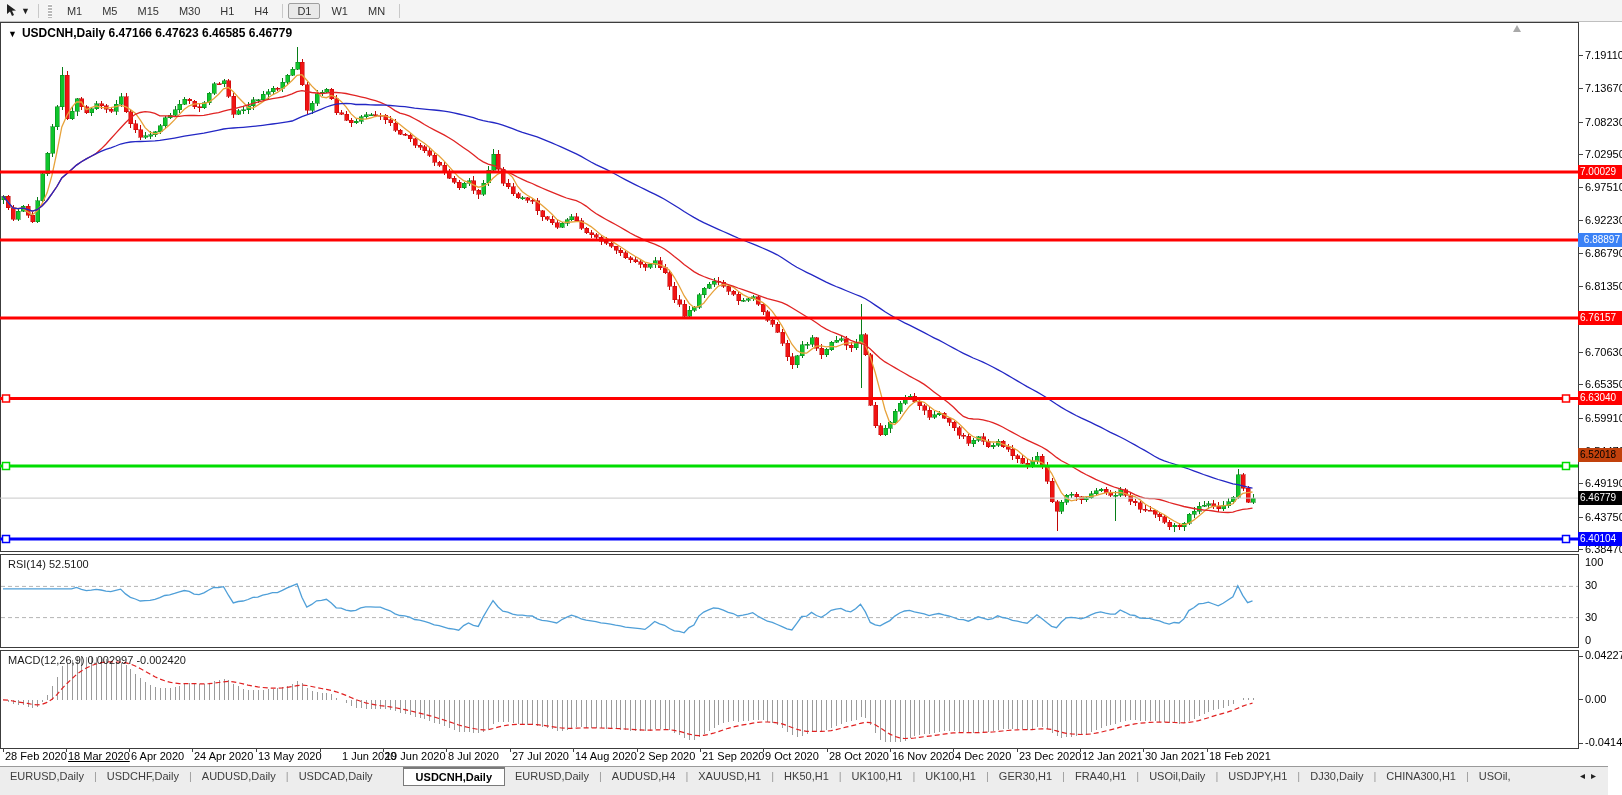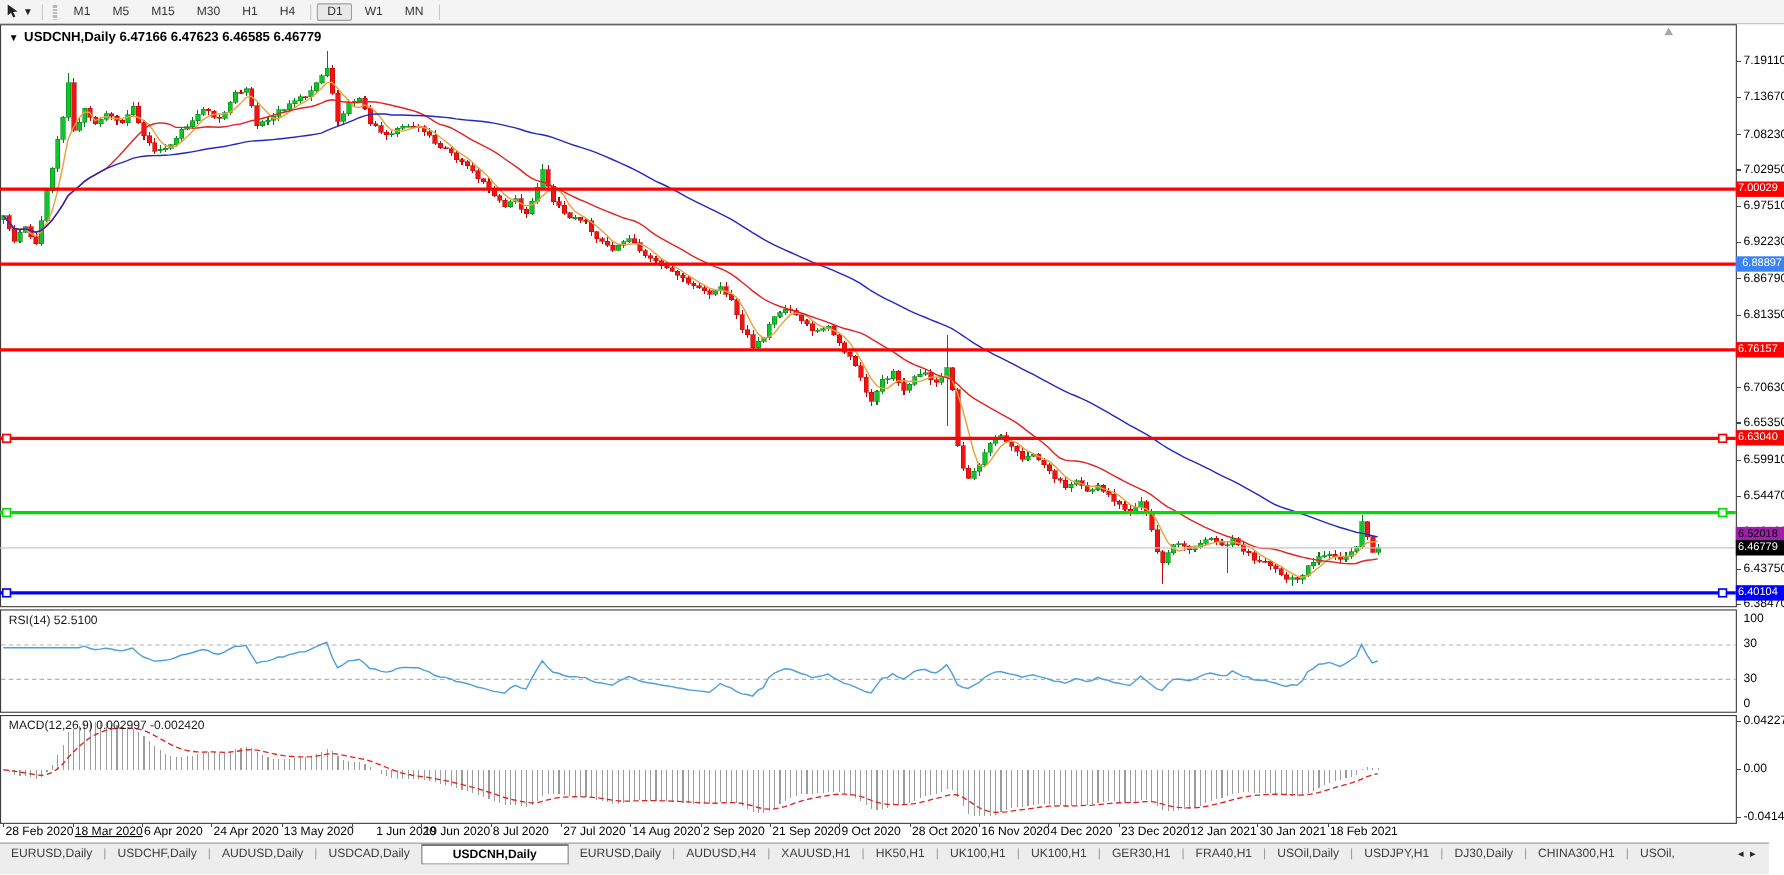--- a/index.html
+++ b/index.html
@@ -28,21 +28,21 @@
   
   .axis-label{position:absolute;left:1585px;width:36px;font-size:11px;color:#000;}
   .price-tag{position:absolute;left:1578px;min-width:40px;padding:0 2px;font-size:10px;line-height:14px;}
   .date-label{position:absolute;top:750px;font-size:11px;color:#000;white-space:nowrap;}
   
   #tabbar{position:absolute;left:0;top:766px;width:1608px;height:29px;background:#ededed;
           border-top:1px solid #9a9a9a;display:flex;align-items:flex-start;}
   #tabs{display:flex;align-items:flex-start;flex:1;overflow:hidden;}
   .tab{padding:3px 10px;color:#3d3d3d;white-space:nowrap;cursor:default;}
   .tab.active{background:#fff;border:1px solid #7a7a7a;border-top-width:2px;font-weight:bold;color:#000;
-              padding:2px 28px;}
+              padding:2px 12px;margin-left:20px;}
   .tab-sep{color:#9a9a9a;padding:3px 0;}
   .tab-arrows{padding:3px 6px 0 2px;color:#222;font-size:10px;letter-spacing:6px;white-space:nowrap;}
 </style>
 </head>
 <body>
 
 <div id="app">
 
   <div id="toolbar">
     <div class="tool-icon">
@@ -960,21 +960,21 @@
       <div class="date-label" style="left: 892px;">16 Nov 2020</div>
       <div class="date-label" style="left: 955px;">4 Dec 2020</div>
       <div class="date-label" style="left: 1019px;">23 Dec 2020</div>
       <div class="date-label" style="left: 1082px;">12 Jan 2021</div>
       <div class="date-label" style="left: 1145px;">30 Jan 2021</div>
       <div class="date-label" style="left: 1209px;">18 Feb 2021</div>
       <div class="price-tag" style="top: 164.89px; background: rgb(255, 0, 0); color: rgb(255, 255, 255);">7.00029</div>
       <div class="price-tag" style="top: 233.085px; background: #3b82f6; color: rgb(255, 255, 255); text-align: right;">6.88897</div>
       <div class="price-tag" style="top: 311.13px; background: rgb(255, 0, 0); color: rgb(255, 255, 255);">6.76157</div>
       <div class="price-tag" style="top: 391.485px; background: rgb(255, 0, 0); color: rgb(255, 255, 255);">6.63040</div>
-      <div class="price-tag" style="top: 479px; background: #a21caf; color: rgb(0, 0, 0);">6.52018</div>
+      <div class="price-tag" style="top: 448px; background: #c2410c; color: rgb(0, 0, 0);">6.52018</div>
       <div class="price-tag" style="top: 531.991px; background: rgb(0, 0, 255); color: rgb(255, 255, 255);">6.40104</div>
       <div class="price-tag" style="top: 491.1px; background: #000000; color: rgb(255, 255, 255);">6.46779</div>
       <div class="axis-label" style="top: 556px;">100</div>
       <div class="axis-label" style="top: 579.4px;">30</div>
       <div class="axis-label" style="top: 610.6px;">30</div>
       <div class="axis-label" style="top: 634px;">0</div>
       <div class="axis-label" style="top: 648.981px; width: 44px;">0.042275</div>
       <div class="axis-label" style="top: 692.9px; width: 44px;">0.00</div>
       <div class="axis-label" style="top: 735.994px; width: 44px;">-0.04148</div>
     </div>

